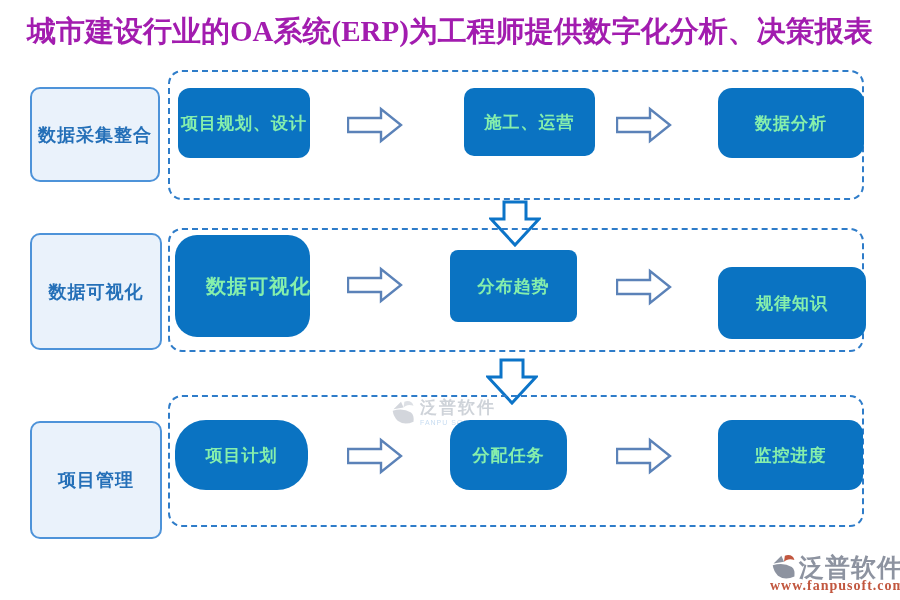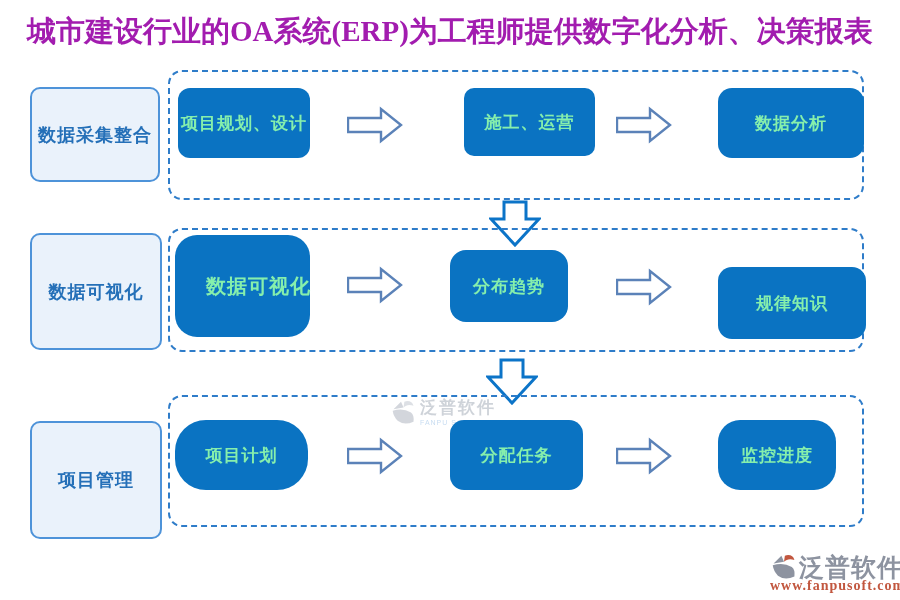--- a/index.html
+++ b/index.html
@@ -28,25 +28,25 @@
   .fc-r3{left:168px;top:395px;width:696px;height:132px;}
   .step{
     position:absolute;background:#0A73C2;color:#86efac;
     display:flex;align-items:center;justify-content:center;
     font-size:17px;font-weight:bold;letter-spacing:1px;box-sizing:border-box;white-space:nowrap;
   }
   .s1a{left:178px;top:88px;width:132px;height:70px;border-radius:12px;}
   .s1b{left:464px;top:88px;width:131px;height:68px;border-radius:10px;}
   .s1c{left:718px;top:88px;width:146px;height:70px;border-radius:14px;}
   .s2a{left:175px;top:235px;width:135px;height:102px;border-radius:22px;font-size:20px;padding-left:32px;}
-  .s2b{left:450px;top:250px;width:118px;height:72px;border-radius:16px;}
+  .s2b{left:450px;top:250px;width:127px;height:72px;border-radius:8px;}
   .s2c{left:718px;top:250px;width:148px;height:72px;border-radius:14px;margin-top:17px;}
   .s3a{left:175px;top:420px;width:133px;height:70px;border-radius:31px;}
-  .s3b{left:450px;top:420px;width:133px;height:70px;border-radius:14px;}
-  .s3c{left:718px;top:420px;width:118px;height:70px;border-radius:22px;}
+  .s3b{left:450px;top:420px;width:117px;height:70px;border-radius:20px;}
+  .s3c{left:718px;top:420px;width:145px;height:70px;border-radius:14px;}
   .rarrow{position:absolute;width:56px;height:38px;}
   .rarrow polygon{fill:#ffffff;stroke:#5B82B8;stroke-width:2.4;}
   .ra1a{left:347px;top:106px;}
   .ra1b{left:616px;top:106px;}
   .ra2a{left:347px;top:266px;}
   .ra2b{left:616px;top:268px;}
   .ra3a{left:347px;top:437px;}
   .ra3b{left:616px;top:437px;}
   .darrow{position:absolute;width:52px;height:47px;}
   .darrow polygon{fill:#ffffff;stroke:#0C74C8;stroke-width:3;}

